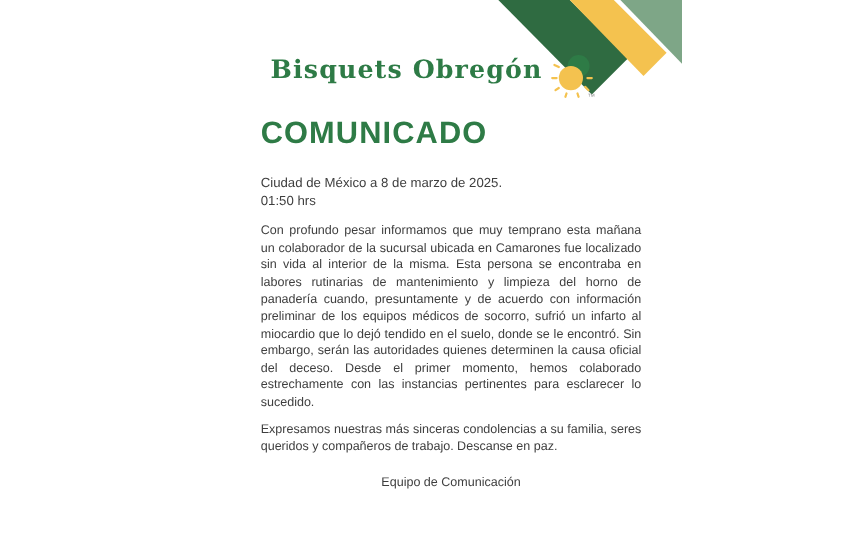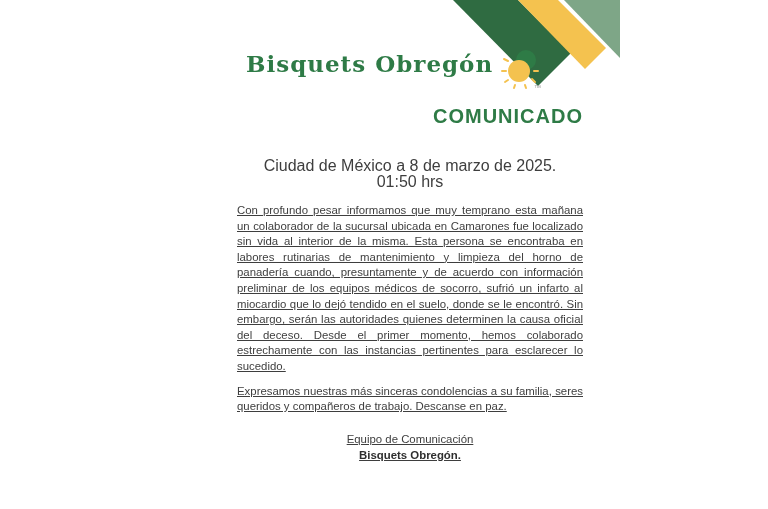--- a/index.html
+++ b/index.html
@@ -28,43 +28,42 @@
     font-size: 23px;
     color: #2E7B46;
     letter-spacing: 1px;
     line-height: 40px;
   }
   .logo-icon { margin-left: 7px; position: relative; top: 0px; }
   .page-title {
     position: absolute;
     left: 237px; top: 105px;
     width: 346px;
-    text-align: right;
-    font-size: 20px;
+    text-align: left;
+    font-size: 28px;
     font-weight: 800;
     letter-spacing: 1px;
     color: #2E7B46;
   }
   .dateline {
     position: absolute;
     left: 237px; top: 158px;
     width: 346px;
-    text-align: center;
-    font-size: 16px;
+    text-align: left;
+    font-size: 12px;
     line-height: 16px;
     color: #3E3E3E;
   }
   .body-text {
     position: absolute;
     left: 237px; top: 203px;
     width: 346px;
     font-size: 11.4px;
     line-height: 15.6px;
     color: #3E3E3E;
-    text-decoration: underline;
   }
   .body-text p {
     text-align: justify;
     margin-bottom: 9px;
   }
   .signature {
     text-align: center;
     margin-top: 16px;
     font-size: 11.4px;
     line-height: 16px;
@@ -110,15 +109,14 @@
   <div>Ciudad de México a 8 de marzo de 2025.</div>
   <div>01:50 hrs</div>
 </div>
 
 <div class="body-text">
   <p>Con profundo pesar informamos que muy temprano esta mañana un colaborador de la sucursal ubicada en Camarones fue localizado sin vida al interior de la misma. Esta persona se encontraba en labores rutinarias de mantenimiento y limpieza del horno de panadería cuando, presuntamente y de acuerdo con información preliminar de los equipos médicos de socorro, sufrió un infarto al miocardio que lo dejó tendido en el suelo, donde se le encontró. Sin embargo, serán las autoridades quienes determinen la causa oficial del deceso. Desde el primer momento, hemos colaborado estrechamente con las instancias pertinentes para esclarecer lo sucedido.</p>
   <p>Expresamos nuestras más sinceras condolencias a su familia, seres queridos y compañeros de trabajo. Descanse en paz.</p>
 
   <div class="signature">
     <div>Equipo de Comunicación</div>
-    <div class="sig-name">Bisquets Obregón.</div>
   </div>
 </div>
 
 </body></html>

